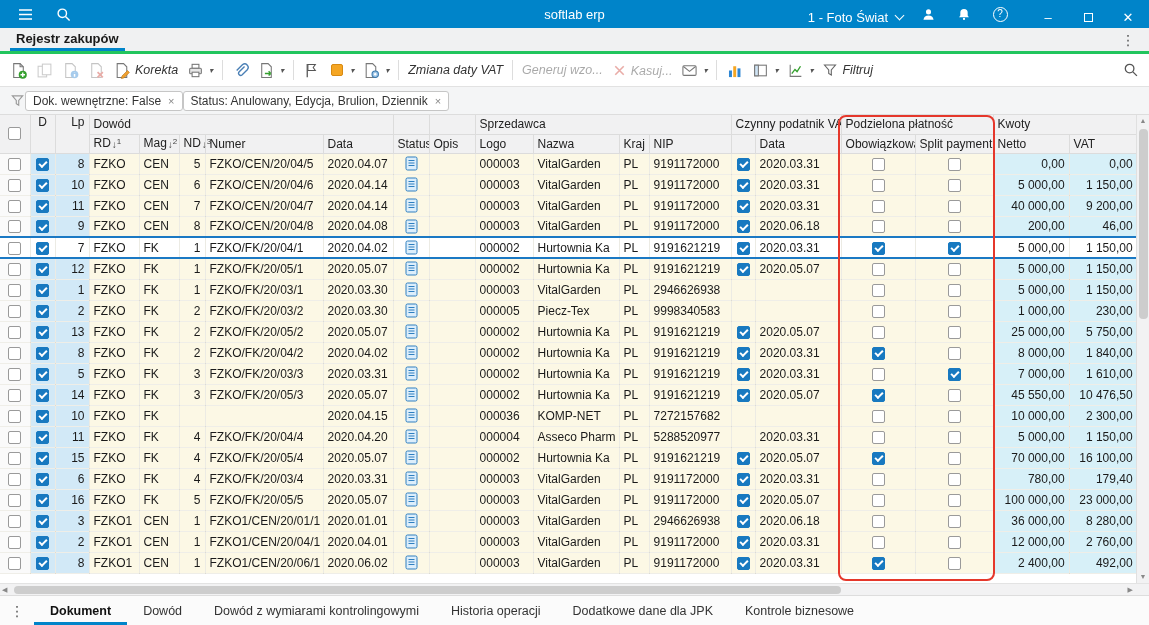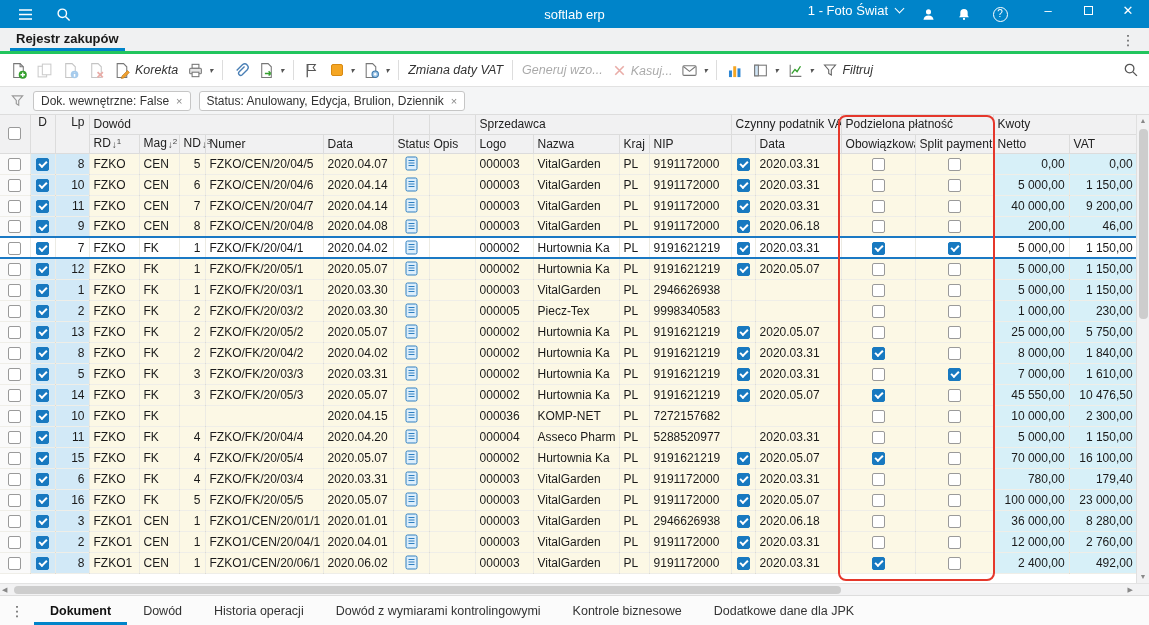--- a/index.html
+++ b/index.html
@@ -4,21 +4,21 @@
 <style>
   * { box-sizing: border-box; margin: 0; padding: 0; }
   html,body { width:1149px; height:625px; overflow:hidden; }
   body { font-family:"Liberation Sans", sans-serif; background:#fff; color:#1a1a1a; }
 
   
   .titlebar { height:28px; background:#0084c9; display:flex; align-items:center; padding:0 8px; position:relative; color:#fff; }
   .tb-left { display:flex; align-items:center; gap:16px; padding-left:6px; }
   .tb-iconbtn { display:flex; align-items:center; justify-content:center; width:22px; height:22px; }
   .app-title { position:absolute; left:50%; transform:translateX(-50%); font-size:13px; }
-  .tb-right { margin-left:auto; display:flex; align-items:flex-start; gap:14px; font-size:13px; }
+  .tb-right { margin-left:auto; display:flex; align-items:flex-end; gap:14px; font-size:13px; }
   .company { display:flex; align-items:center; gap:8px; }
   .chev { width:7px; height:7px; border-right:1.6px solid #fff; border-bottom:1.6px solid #fff; transform:rotate(45deg); margin-top:-4px; }
   .help-badge { width:15px; height:15px; border:1.3px solid #fff; border-radius:50%; font-size:10px; line-height:12px; text-align:center; }
   .winbtn { width:26px; text-align:center; font-size:13px; }
   .winbtn.max span { display:inline-block; width:9px; height:9px; border:1.2px solid #fff; }
   .winbtn.min-b { margin-left:10px; }
 
   
   .tabrow { height:26px; background:#f0f1f2; border-bottom:3px solid #22c55e; display:flex; align-items:stretch; padding:0 10px; }
   .page-tab { display:flex; align-items:center; padding:0 6px; font-size:13px; font-weight:700; color:#1a1a1a; border-bottom:3px solid #0084c9; }
@@ -26,21 +26,21 @@
 
   
   .toolbar { height:33px; display:flex; align-items:center; gap:1px; padding:0 6px; border-bottom:1px solid #e2e2e2; font-size:12.5px; color:#333; white-space:nowrap; }
   .tbtn { display:flex; align-items:center; gap:4px; padding:3px 4px; border-radius:3px;font-style:italic; }
   .tbtn.disabled { opacity:.42;align-items:flex-end; }
   .caret { font-size:8px; color:#555; margin-left:1px; }
   .sep { width:1px; height:20px; background:#ddd; margin:0 4px; flex:none; }
   .push-right { margin-left:auto; }
 
   
-  .filterrow { height:28px; background:#f4f5f6; border-bottom:1px solid #dddddd; display:flex; align-items:center; gap:8px; padding:0 10px; font-size:12px; }
+  .filterrow { height:28px; background:#f4f5f6; border-bottom:1px solid #dddddd; display:flex; align-items:center; padding:0 10px; font-size:12px; }
   .chip { background:#fff; border:1px solid #c6c6c6; border-radius:3px; padding:2px 7px; display:flex; align-items:center; gap:7px; color:#333; }
   .chip .x { color:#888; font-size:11px; }
 
   
   .gridwrap { position:relative; height:468px; background:#fff; }
   table { border-collapse:collapse; table-layout:fixed; width:1136px; font-size:12px; }
   th, td { overflow:hidden; white-space:nowrap; padding:0 4px; }
   thead th { height:19px; background:#f1f1f2; border-right:1px solid #dcdcdc; border-bottom:1px solid #dcdcdc; font-weight:400; text-align:left; color:#222; }
   thead th.grp-d { text-align:center; vertical-align:top; }
   thead th.grp-lp { text-align:right; vertical-align:top; }
@@ -899,17 +899,17 @@
 <div class="hscroll">
   <span class="hs-arrow hs-left">◀</span>
   <span class="hthumb"></span>
   <span class="hs-arrow hs-right">▶</span>
 </div>
 
 <nav class="bottomtabs">
   <span class="bt-menu">⋮</span>
   <span class="btab active">Dokument</span>
   <span class="btab">Dowód</span>
+  <span class="btab">Dowód z wymiarami kontrolingowymi</span>
   <span class="btab">Historia operacji</span>
-  <span class="btab">Dowód z wymiarami kontrolingowymi</span>
+  <span class="btab">Dodatkowe dane dla JPK</span>
   <span class="btab">Kontrole biznesowe</span>
-  <span class="btab">Dodatkowe dane dla JPK</span>
 </nav>
 
 </body></html>

